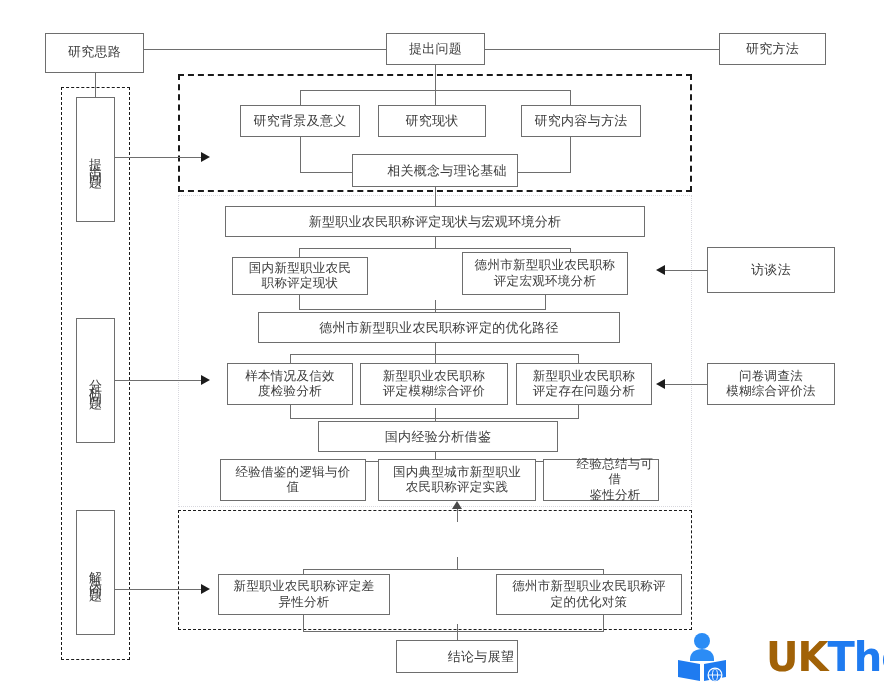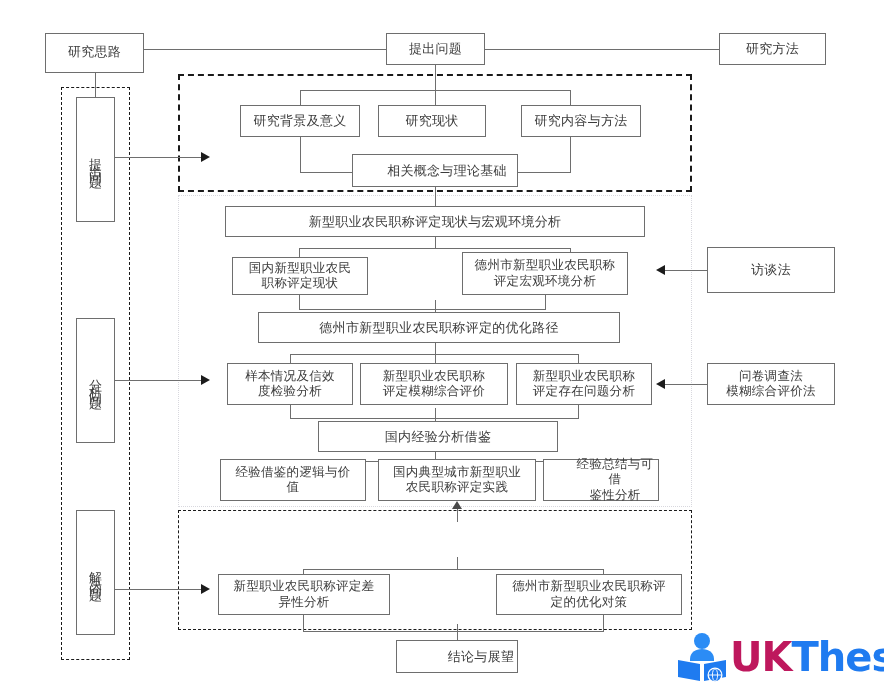--- a/index.html
+++ b/index.html
@@ -49,21 +49,21 @@
 
   .arrowhead{position:absolute;width:0;height:0;z-index:4;}
   .ar-right{border-top:5px solid transparent;border-bottom:5px solid transparent;border-left:9px solid #1c1c1c;}
   .ar-left{border-top:5px solid transparent;border-bottom:5px solid transparent;border-right:9px solid #1c1c1c;}
   .ar-up{border-left:5px solid transparent;border-right:5px solid transparent;border-bottom:8px solid #4a4a4a;}
 
   
   #logo{position:absolute;display:flex;align-items:center;z-index:9;}
   #logo .mark{width:52px;height:50px;position:relative;}
   #logo .wordmark{font-family:"DejaVu Sans","Liberation Sans",sans-serif;font-weight:bold;font-size:40px;line-height:1;margin-left:2px;letter-spacing:-1px;}
-  #logo .wm-uk{color:#be185d;}
+  #logo .wm-uk{color:#a16207;margin-left:36px;}
   #logo .wm-thesis{color:#1f7bf0;}
 </style>
 </head>
 <body>
 
 <div id="canvas">
 
   <div class="frame dashed-dark" style="left:178px;top:74px;width:514px;height:118px;"></div>
 
   <div class="frame dotted-light" style="left:178px;top:195px;width:514px;height:312px;"></div>

